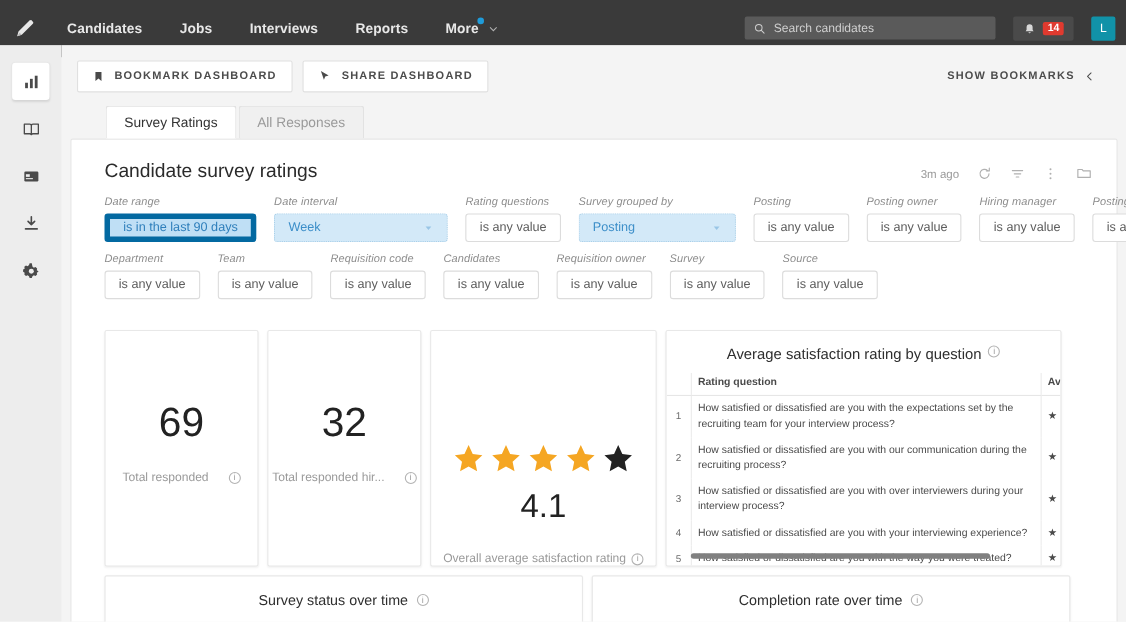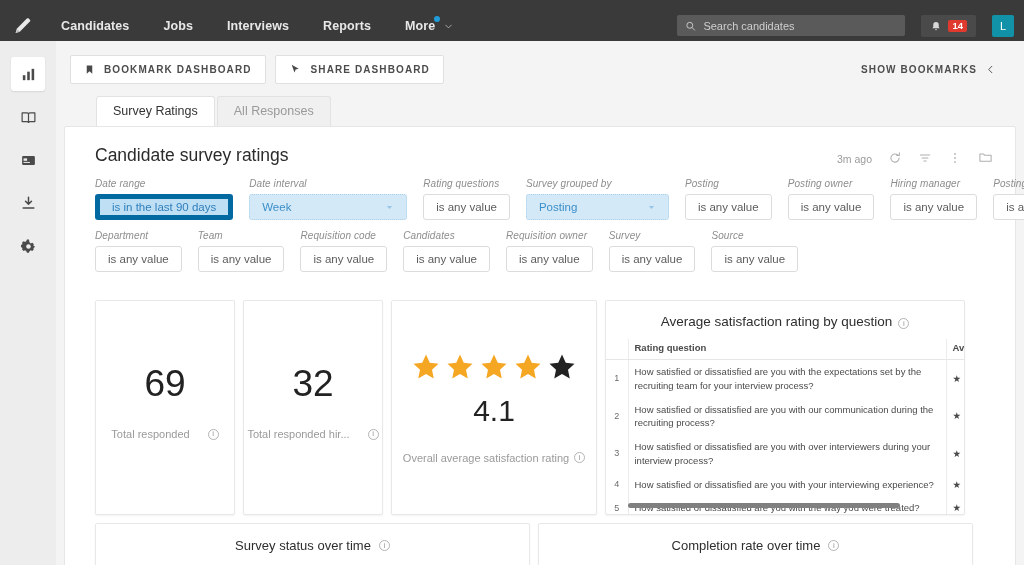--- a/index.html
+++ b/index.html
@@ -202,41 +202,41 @@
     font-size: 37px; color: #222; font-weight: normal;
     line-height: 1; margin-bottom: 26px;
   }
   .kpi .cap {
     font-size: 11px; color: #9a9a9a;
     display: flex; align-items: center; gap: 18px;
   }
   .rating-card {
     width: 206px; height: 215px;
     display: flex; flex-direction: column;
-    align-items: center; justify-content: center;
+    align-items: center; justify-content: flex-end;
   }
   .stars { display: flex; gap: 4px; margin-bottom: 14px; }
   .rating-card .num {
     font-size: 30px; color: #222; line-height: 1; margin-bottom: 26px;
   }
   .rating-card .cap {
     font-size: 11px; color: #9a9a9a;
     display: flex; align-items: center; gap: 5px;
   }
 
   
   .tablecard {
     width: 360px; height: 215px;
     position: relative; overflow: hidden;
     display: flex; flex-direction: column;
   }
   .tc-title {
     text-align: center; font-size: 13.5px; color: #2e2e2e;
     padding: 13px 0 10px;
-    display: flex; align-items: flex-end; justify-content: center; gap: 6px;
+    display: flex; align-items: flex-start; justify-content: center; gap: 6px;
   }
   .tc-scroll { flex: 1; overflow: hidden; position: relative; }
   table.qt { border-collapse: collapse; width: 408px; table-layout: fixed; }
   table.qt th {
     font-size: 9.5px; color: #4a4a4a; font-weight: bold;
     text-align: left; padding: 3px 6px 6px;
     border-bottom: 1px solid #e6e6e6;
     border-left: 1px solid #ececec;
   }
   table.qt th.idx { border-left: none; width: 22px; }

